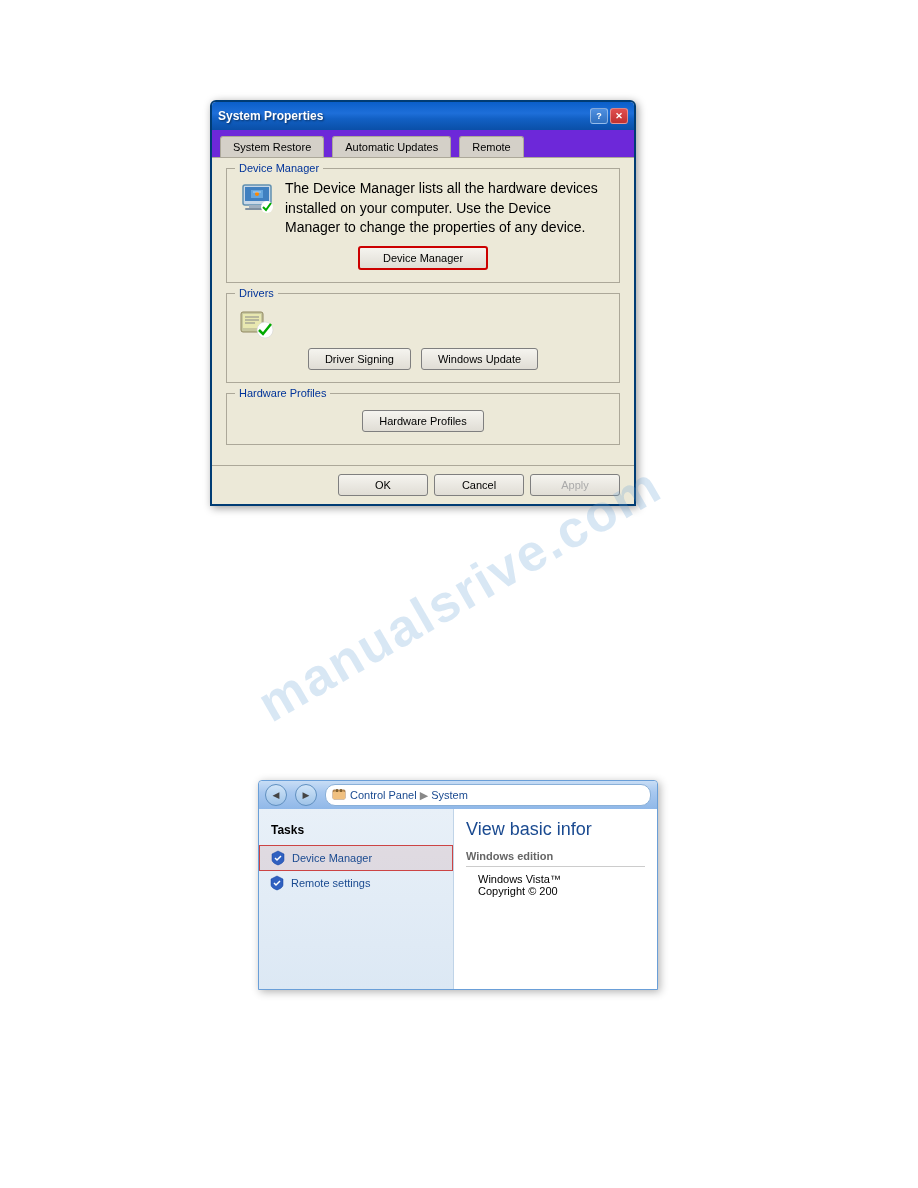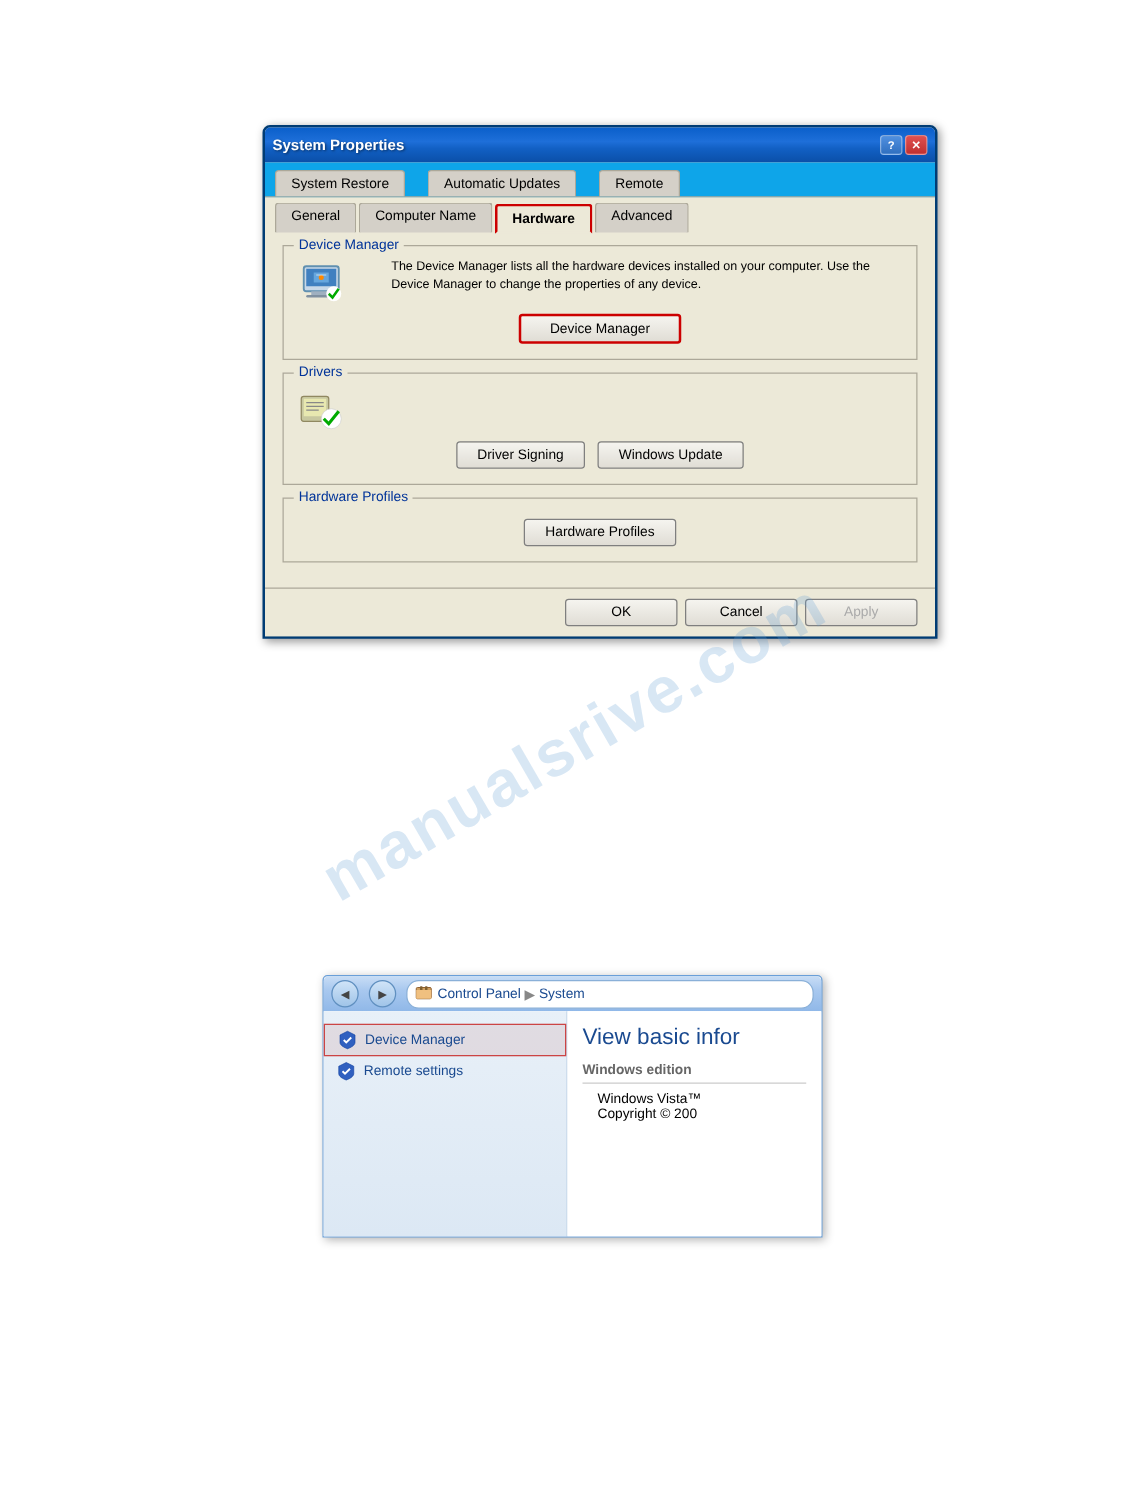--- a/index.html
+++ b/index.html
@@ -31,21 +31,21 @@
       transform: rotate(-30deg);
       white-space: nowrap;
       letter-spacing: 2px;
     }
 
     
     .screenshot-top {
       position: absolute;
       top: 100px;
       left: 210px;
-      width: 540px;
+      width: 426px;
     }
 
     
     .win-xp {
       border: 2px solid #003c74;
       border-radius: 6px 6px 0 0;
       box-shadow: 2px 2px 8px rgba(0,0,0,0.4);
       background: #ece9d8;
     }
 
@@ -87,24 +87,24 @@
 
     .win-btn-help {
       background: linear-gradient(180deg, #5090e0 0%, #3070c0 100%);
     }
     .win-btn-close {
       background: linear-gradient(180deg, #e05050 0%, #c03030 100%);
     }
 
     
     .tabs-row-top {
-      background: #0ea5e9;
+      background: #6d28d9;
       display: flex;
       padding: 6px 8px 0 8px;
-      gap: 18px;
+      gap: 8px;
       border-bottom: 1px solid #aca899;
       align-items: flex-end;
     }
 
     .tab {
       padding: 4px 12px;
       font-size: 11px;
       border: 1px solid #aca899;
       border-bottom: none;
       background: #d4d0c8;
@@ -167,24 +167,23 @@
       width: 40px;
       height: 40px;
       flex-shrink: 0;
       display: flex;
       align-items: center;
       justify-content: center;
     }
 
     .section-text {
       flex: 1;
-      font-size: 10px;
+      font-size: 14px;
       line-height: 1.4;
       color: #000;
-      margin-left: 28px;
     }
 
     .section-btn-row {
       display: flex;
       justify-content: center;
       gap: 10px;
       margin-top: 6px;
     }
 
     .xp-button {
@@ -385,26 +384,20 @@
       <div class="win-btn win-btn-close">✕</div>
     </div>
   </div>
 
   <div class="tabs-row-top">
     <div class="tab">System Restore</div>
     <div class="tab">Automatic Updates</div>
     <div class="tab">Remote</div>
   </div>
 
-  <div class="tabs-row-bottom">
-    <div class="tab">General</div>
-    <div class="tab">Computer Name</div>
-    <div class="tab active-highlight">Hardware</div>
-    <div class="tab">Advanced</div>
-  </div>
 
   <div class="win-content">
 
     <div class="group-box">
       <span class="group-label">Device Manager</span>
       <div class="section-row">
 
         <div class="section-icon icon-device-manager">
           <svg width="36" height="36" viewBox="0 0 36 36">
             <rect x="4" y="6" width="28" height="20" rx="2" fill="#c8d8e8" stroke="#6090b0" stroke-width="1.5"></rect>
@@ -481,20 +474,21 @@
       </span>
       <span class="breadcrumb-item">Control Panel</span>
       <span class="breadcrumb-sep">▶</span>
       <span class="breadcrumb-item">System</span>
     </div>
   </div>
 
   <div class="vista-content">
 
     <div class="vista-sidebar">
+      <div class="vista-sidebar-title">Tasks</div>
 
       <div class="vista-sidebar-item highlighted">
         <div class="vista-shield-icon">
           <svg width="16" height="16" viewBox="0 0 16 16">
             <path d="M8 1 L14 4 L14 10 C14 13 8 15 8 15 C8 15 2 13 2 10 L2 4 Z" fill="#3060c0" stroke="#1040a0" stroke-width="0.5"></path>
             <path d="M5 8 L7 10 L11 6" stroke="white" stroke-width="1.5" fill="none"></path>
           </svg>
         </div>
         <span>Device Manager</span>
       </div>

